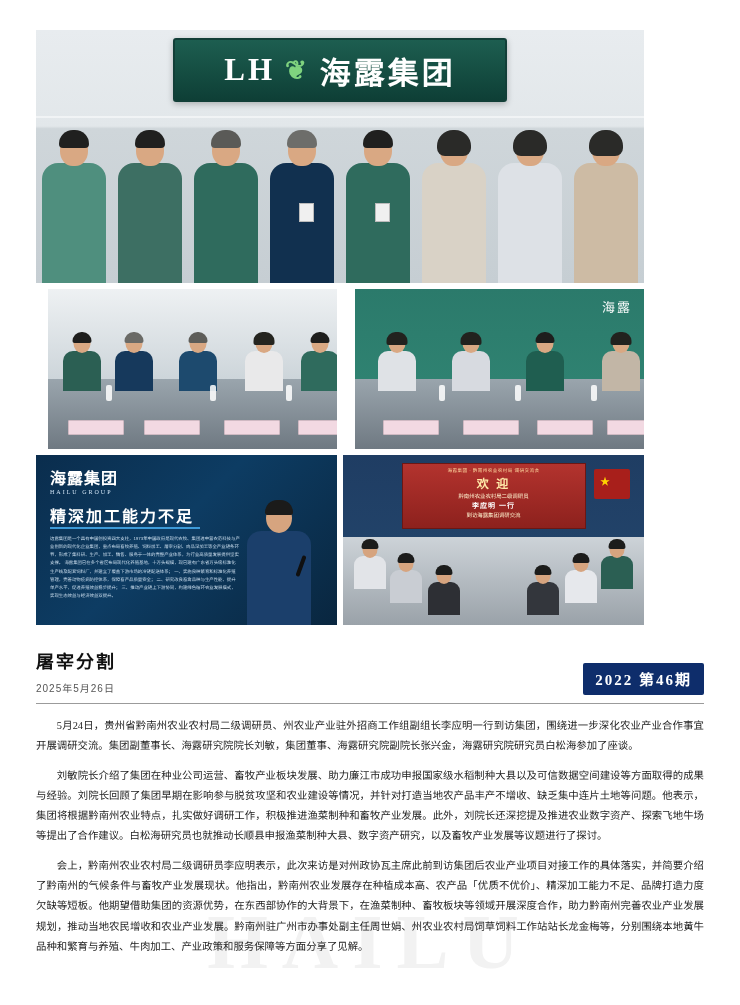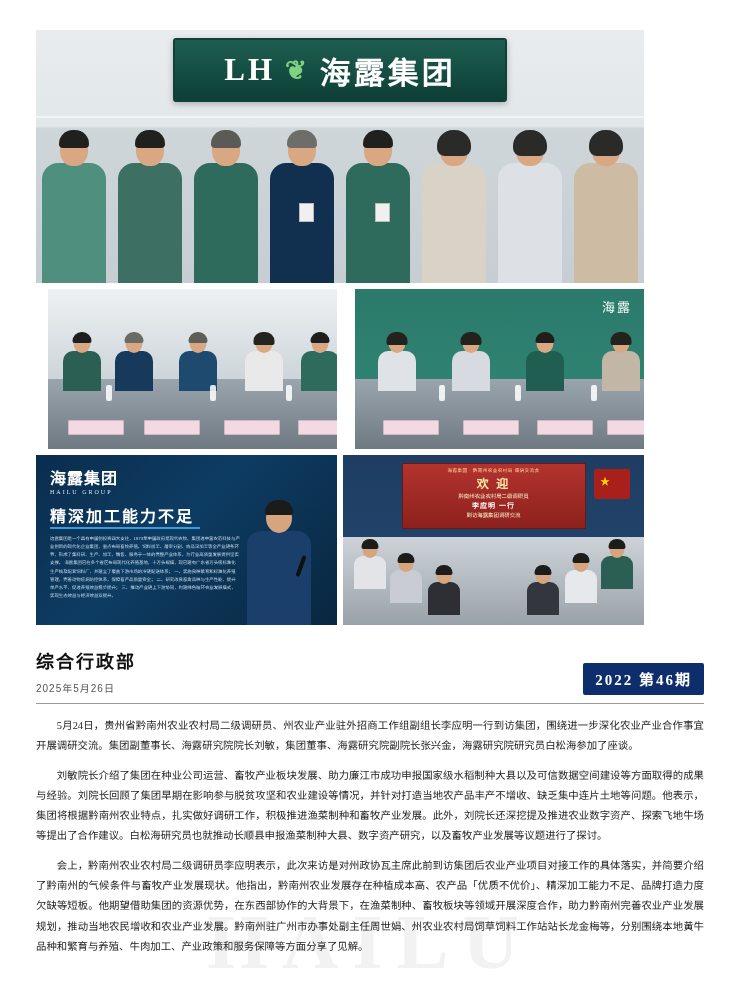--- a/index.html
+++ b/index.html
@@ -561,21 +561,21 @@
             <div class="b" style="background:#33363c"></div>
             <div class="h"></div>
             <div class="hr"></div>
           </div>
       </div>
     </div>
   </div>
 
   <div class="masthead">
     <div class="masthead-left">
-      <div class="dept">综合行政部</div>
+      <div class="dept">屠宰分割</div>
       <div class="date">2025年5月26日</div>
     </div>
     <div class="issue-badge">2022  第46期</div>
   </div>
   <div class="rule"></div>
 
 
   <div class="article">
     <p>5月24日，贵州省黔南州农业农村局二级调研员、州农业产业驻外招商工作组副组长李应明一行到访集团，围绕进一步深化农业产业合作事宜开展调研交流。集团副董事长、海露研究院院长刘敏，集团董事、海露研究院副院长张兴金，海露研究院研究员白松海参加了座谈。</p>
     <p>刘敏院长介绍了集团在种业公司运营、畜牧产业板块发展、助力廉江市成功申报国家级水稻制种大县以及可信数据空间建设等方面取得的成果与经验。刘院长回顾了集团早期在影响参与脱贫攻坚和农业建设等情况，并针对打造当地农产品丰产不增收、缺乏集中连片土地等问题。他表示，集团将根据黔南州农业特点，扎实做好调研工作，积极推进渔菜制种和畜牧产业发展。此外，刘院长还深挖提及推进农业数字资产、探索飞地牛场等提出了合作建议。白松海研究员也就推动长顺县申报渔菜制种大县、数字资产研究，以及畜牧产业发展等议题进行了探讨。</p>

